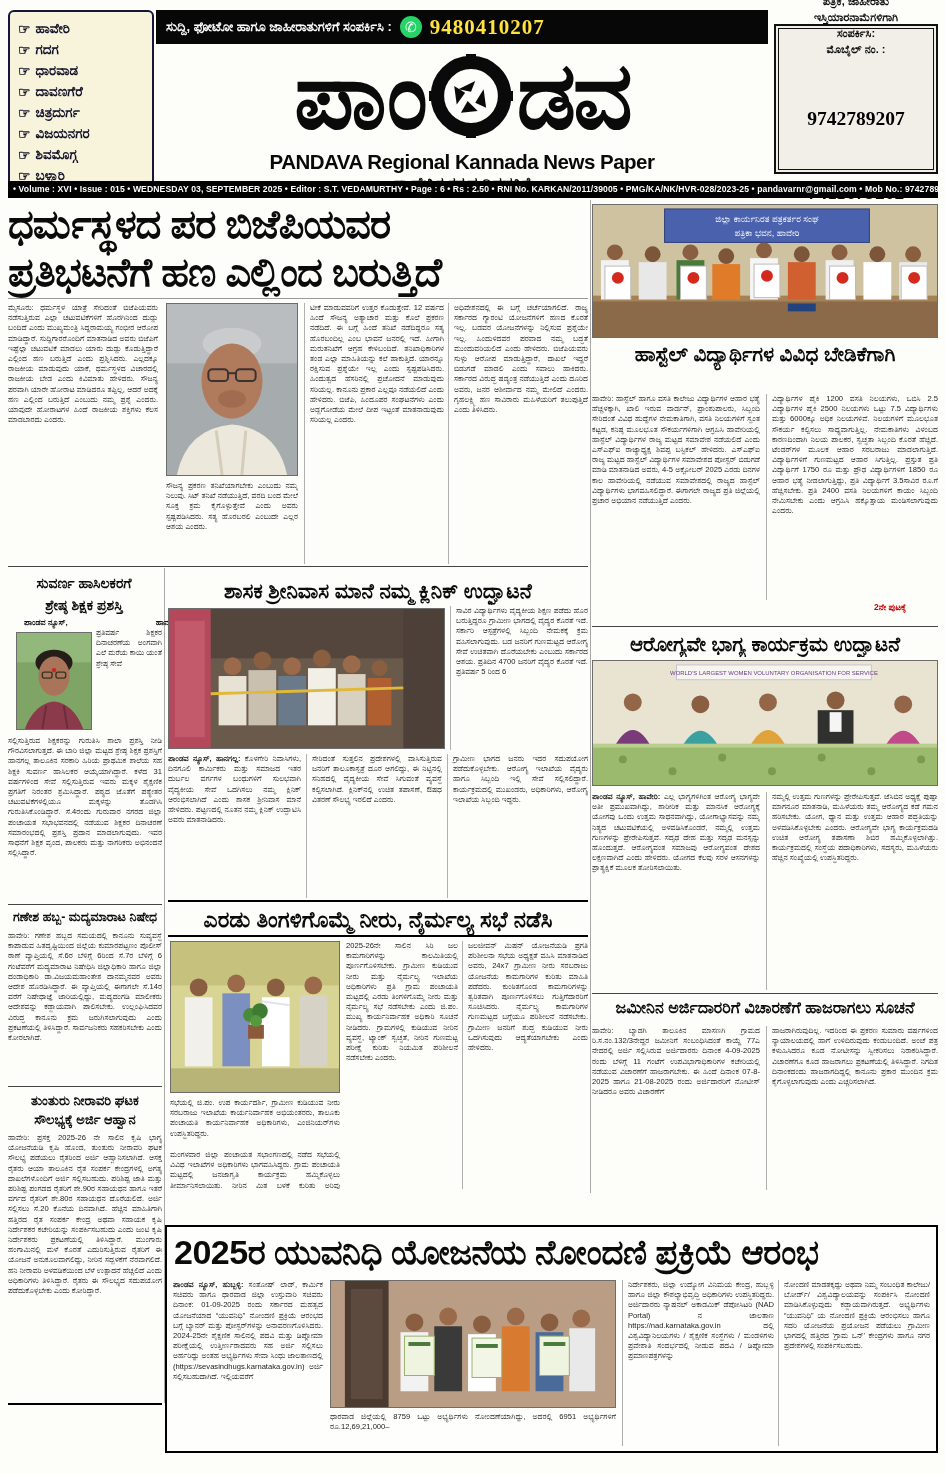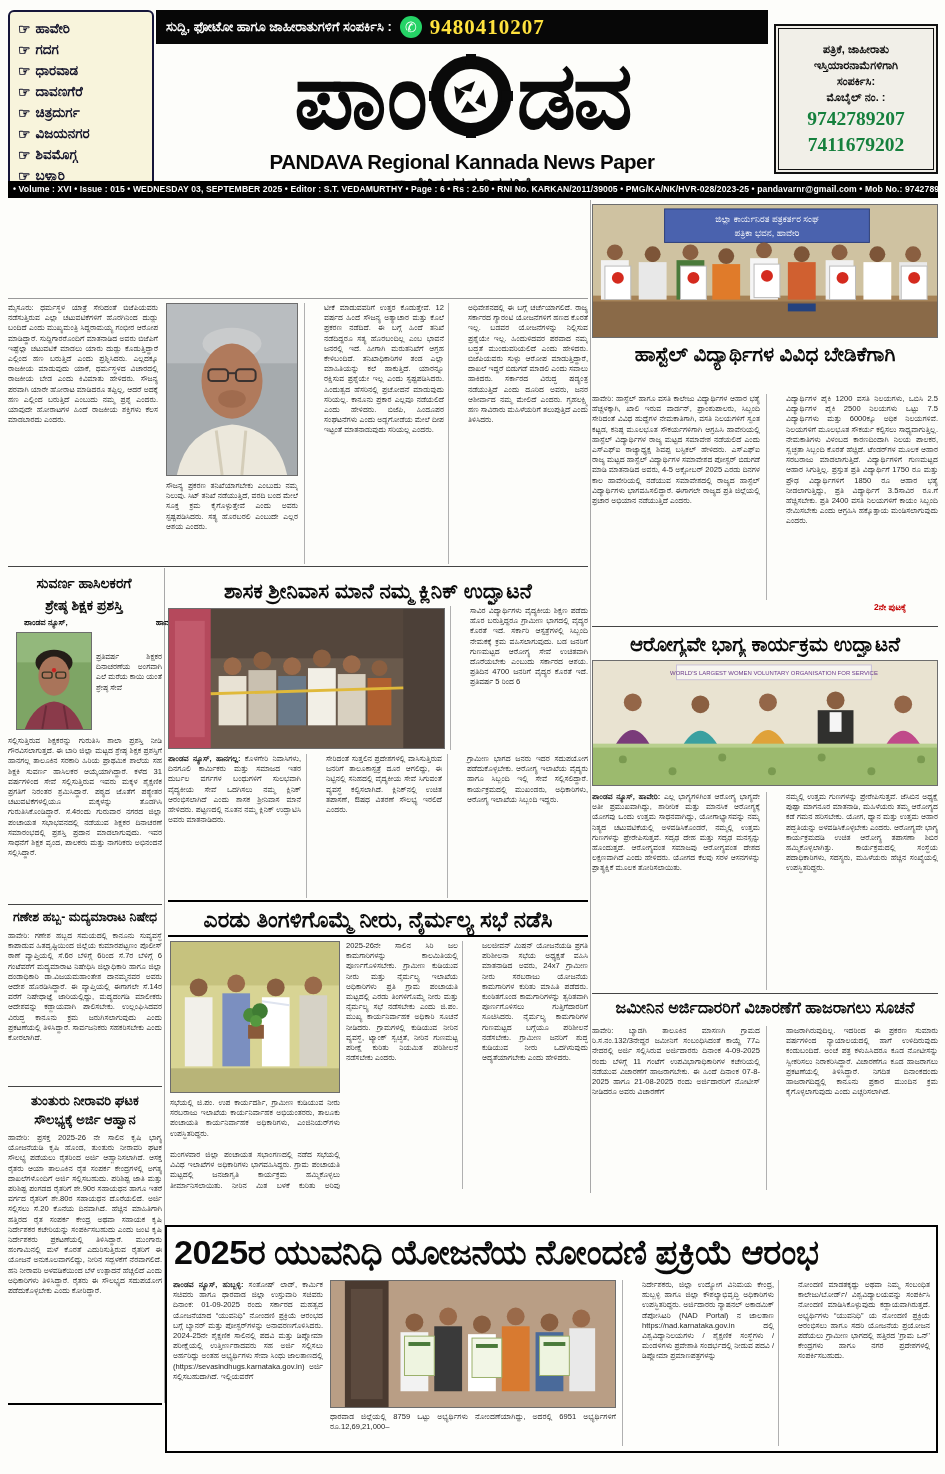--- a/index.html
+++ b/index.html
@@ -23,29 +23,29 @@
   .masthead .t{font-size:93px;font-weight:bold;color:#0a0a0a;line-height:100px;letter-spacing:-3px;}
   .subrow{position:absolute;left:156px;top:150px;width:612px;height:28px;display:flex;
           align-items:center;justify-content:space-between;padding:0 4px;box-sizing:border-box;flex-direction:column;}
   .sub-en{font-weight:bold;font-size:20.5px;color:#090909;letter-spacing:-0.5px;}
   .sub-kn{font-weight:bold;font-size:16.5px;color:#090909;}
   .contact-box{position:absolute;left:774px;top:24px;width:164px;height:150px;border:2px solid #111;
                background:#f1efe8;box-sizing:border-box;}
   .contact-inner{border:1px solid #111;margin:2px;height:calc(100% - 6px);display:flex;
                  flex-direction:column;align-items:center;justify-content:center;gap:1px;}
   .cb-line{font-weight:bold;font-size:11px;color:#0c0c0c;line-height:15px;}
-  .cb-ph{font-weight:bold;font-size:19.5px;color:#15803d;font-family:"Liberation Serif",serif;line-height:25px;}
+  .cb-ph{font-weight:bold;font-size:19.5px;color:#000000;font-family:"Liberation Serif",serif;line-height:25px;margin-top:48px;}
   .infobar{position:absolute;left:8px;top:181px;width:930px;height:17px;background:#000;color:#fff;
            font-size:8.6px;font-weight:bold;line-height:17px;white-space:nowrap;overflow:hidden;
            padding:0 5px;box-sizing:border-box;letter-spacing:0.1px;}
   
   .hl{position:absolute;font-weight:bold;color:#0b0b0b;overflow:hidden;}
   .col{position:absolute;font-size:7.6px;line-height:10.2px;text-align:justify;color:#1b1b1b;
        overflow:hidden;word-break:break-word;}
-  .rule{border-left:1px solid #b0b0b0;padding-left:19px;box-sizing:border-box;}
+  .rule{border-left:1px solid #b0b0b0;padding-left:5px;box-sizing:border-box;}
   .by{font-weight:bold;}
   .by::after{content:" ";}
   .hr{position:absolute;background:#444;height:1px;}
   .thick{height:2px;background:#000;}
   .vr{position:absolute;background:#a8a8a8;width:1px;}
   .photo{position:absolute;border:1px solid #6d6d6d;overflow:hidden;background:#cfcfcf;box-sizing:border-box;}
   .photo svg{display:block;width:100%;height:100%;}
   .redtag{position:absolute;color:#c40000;font-weight:bold;font-size:8.5px;}
   .yvbox{position:absolute;left:165px;top:1225px;width:773px;height:228px;border:2px solid #000;
          box-sizing:border-box;background:#fefefc;}
@@ -127,20 +127,24 @@
       <div class="cb-line">ಇಸ್ತಿಯಾರನಾಮೆಗಳಿಗಾಗಿ</div>
       <div class="cb-line">ಸಂಪರ್ಕಿಸಿ:</div>
       <div class="cb-line">ಮೊಬೈಲ್ ನಂ. :</div>
       <div class="cb-ph">9742789207</div>
       <div class="cb-ph">7411679202</div>
     </div>
   </div>
 
   <div class="infobar">• Volume : XVI  •  Issue : 015 •  WEDNESDAY 03, SEPTEMBER 2025  •  Editor : S.T. VEDAMURTHY  •  Page : 6  •  Rs : 2.50  •  RNI No. KARKAN/2011/39005  •  PMG/KA/NK/HVR-028/2023-25  •  pandavarnr@gmail.com  •  Mob No.: 9742789207</div>
 
+  <div class="hl" style="left:8px;top:200px;width:580px;height:98px;font-size:40px;line-height:48px;letter-spacing:-1px;">
+    <div>ಧರ್ಮಸ್ಥಳದ ಪರ ಬಿಜೆಪಿಯವರ</div>
+    <div>ಪ್ರತಿಭಟನೆಗೆ ಹಣ ಎಲ್ಲಿಂದ ಬರುತ್ತಿದೆ</div>
+  </div>
   <div class="hr" style="left:8px;top:298px;width:580px;background:#999;"></div>
 
   <div class="col" style="left:8px;top:303px;width:150px;height:261px;">ಮೈಸೂರು: ಧರ್ಮಸ್ಥಳ ಯಾತ್ರೆ ಸೇರಿದಂತೆ ಬಿಜೆಪಿಯವರು ನಡೆಸುತ್ತಿರುವ ಎಲ್ಲಾ ಚಟುವಟಿಕೆಗಳಿಗೆ ಹೊರಗಿನಿಂದ ದುಡ್ಡು ಬಂದಿದೆ ಎಂದು ಮುಖ್ಯಮಂತ್ರಿ ಸಿದ್ದರಾಮಯ್ಯ ಗಂಭೀರ ಆರೋಪ ಮಾಡಿದ್ದಾರೆ. ಸುದ್ದಿಗಾರರೊಂದಿಗೆ ಮಾತನಾಡಿದ ಅವರು ಬಿಜೆಪಿಗೆ ಇಷ್ಟೆಲ್ಲಾ ಚಟುವಟಿಕೆ ಮಾಡಲು ಯಾರು ದುಡ್ಡು ಕೊಡುತ್ತಿದ್ದಾರೆ ಎಲ್ಲಿಂದ ಹಣ ಬರುತ್ತಿದೆ ಎಂದು ಪ್ರಶ್ನಿಸಿದರು. ಎಲ್ಲದಕ್ಕೂ ರಾಜಕೀಯ ಮಾಡುವುದು ಯಾಕೆ, ಧರ್ಮಸ್ಥಳದ ವಿಚಾರದಲ್ಲಿ ರಾಜಕೀಯ ಬೇಡ ಎಂದು ಕಿವಿಮಾತು ಹೇಳಿದರು. ಸೌಜನ್ಯ ಪರವಾಗಿ ಯಾರೇ ಹೋರಾಟ ಮಾಡಿದರೂ ತಪ್ಪಿಲ್ಲ, ಆದರೆ ಅದಕ್ಕೆ ಹಣ ಎಲ್ಲಿಂದ ಬರುತ್ತಿದೆ ಎಂಬುದು ನಮ್ಮ ಪ್ರಶ್ನೆ ಎಂದರು. ಯಾವುದೇ ಹೋರಾಟಗಳ ಹಿಂದೆ ರಾಜಕೀಯ ಶಕ್ತಿಗಳು ಕೆಲಸ ಮಾಡಬಾರದು ಎಂದರು.</div>
 
   <div class="photo" style="left:166px;top:303px;width:132px;height:173px;">
     <svg viewBox="0 0 132 173" preserveAspectRatio="none">
       <rect width="132" height="173" fill="#a6abae"></rect>
       <rect width="132" height="60" fill="#b9bdc0"></rect>
       <ellipse cx="66" cy="40" rx="30" ry="16" fill="#c9cbcc"></ellipse>
       <ellipse cx="66" cy="78" rx="31" ry="38" fill="#b07a5c"></ellipse>
@@ -274,21 +278,21 @@
       <rect width="76" height="30" fill="#93b87c"></rect>
       <ellipse cx="38" cy="30" rx="19" ry="13" fill="#241d18"></ellipse>
       <ellipse cx="38" cy="44" rx="16" ry="20" fill="#a9745a"></ellipse>
       <circle cx="38" cy="38" r="2.2" fill="#c22"></circle>
       <rect x="26" y="40" width="10" height="6" rx="2" fill="none" stroke="#332" stroke-width="1.4"></rect>
       <rect x="40" y="40" width="10" height="6" rx="2" fill="none" stroke="#332" stroke-width="1.4"></rect>
       <path d="M8 98 Q18 72 38 70 Q58 72 68 98 Z" fill="#8a3a4a"></path>
       <path d="M30 74 L26 98 M48 74 L52 98" stroke="#6d2c3a" stroke-width="2" fill="none"></path>
     </svg>
   </div>
-  <div class="col" style="left:96px;top:652px;width:66px;height:100px;">ಪ್ರತಿವರ್ಷ ಶಿಕ್ಷಕರ ದಿನಾಚರಣೆಯ ಅಂಗವಾಗಿ ಎಲೆ ಮರೆಯ ಕಾಯಿ ಯಂತೆ ಶ್ರೇಷ್ಠ ಸೇವೆ</div>
+  <div class="col" style="left:96px;top:628px;width:66px;height:100px;">ಪ್ರತಿವರ್ಷ ಶಿಕ್ಷಕರ ದಿನಾಚರಣೆಯ ಅಂಗವಾಗಿ ಎಲೆ ಮರೆಯ ಕಾಯಿ ಯಂತೆ ಶ್ರೇಷ್ಠ ಸೇವೆ</div>
   <div class="col" style="left:8px;top:736px;width:154px;height:164px;">ಸಲ್ಲಿಸುತ್ತಿರುವ ಶಿಕ್ಷಕರನ್ನು ಗುರುತಿಸಿ ಶಾಲಾ ಪ್ರಶಸ್ತಿ ನೀಡಿ ಗೌರವಿಸಲಾಗುತ್ತದೆ. ಈ ಬಾರಿ ಜಿಲ್ಲಾ ಮಟ್ಟದ ಶ್ರೇಷ್ಠ ಶಿಕ್ಷಕ ಪ್ರಶಸ್ತಿಗೆ ಹಾನಗಲ್ಲ ತಾಲೂಕಿನ ಸರಕಾರಿ ಹಿರಿಯ ಪ್ರಾಥಮಿಕ ಶಾಲೆಯ ಸಹ ಶಿಕ್ಷಕಿ ಸುವರ್ಣ ಹಾಸಿಲಕರ ಆಯ್ಕೆಯಾಗಿದ್ದಾರೆ. ಕಳೆದ 31 ವರ್ಷಗಳಿಂದ ಸೇವೆ ಸಲ್ಲಿಸುತ್ತಿರುವ ಇವರು ಮಕ್ಕಳ ಶೈಕ್ಷಣಿಕ ಪ್ರಗತಿಗೆ ನಿರಂತರ ಶ್ರಮಿಸಿದ್ದಾರೆ. ಪಠ್ಯದ ಜೊತೆಗೆ ಪಠ್ಯೇತರ ಚಟುವಟಿಕೆಗಳಲ್ಲಿಯೂ ಮಕ್ಕಳನ್ನು ತೊಡಗಿಸಿ ಗುರುತಿಸಿಕೊಂಡಿದ್ದಾರೆ. ಸೆ.4ರಂದು ಗುರುವಾರ ನಗರದ ಜಿಲ್ಲಾ ಪಂಚಾಯತ ಸಭಾಭವನದಲ್ಲಿ ನಡೆಯುವ ಶಿಕ್ಷಕರ ದಿನಾಚರಣೆ ಸಮಾರಂಭದಲ್ಲಿ ಪ್ರಶಸ್ತಿ ಪ್ರದಾನ ಮಾಡಲಾಗುವುದು. ಇವರ ಸಾಧನೆಗೆ ಶಿಕ್ಷಕ ವೃಂದ, ಪಾಲಕರು ಮತ್ತು ನಾಗರಿಕರು ಅಭಿನಂದನೆ ಸಲ್ಲಿಸಿದ್ದಾರೆ.</div>
 
   <div class="hr" style="left:8px;top:904px;width:154px;"></div>
   <div class="hl" style="left:8px;top:908px;width:154px;height:20px;font-size:12.5px;line-height:18px;text-align:center;">ಗಣೇಶ ಹಬ್ಬ- ಮದ್ಯಮಾರಾಟ ನಿಷೇಧ</div>
   <div class="col" style="left:8px;top:931px;width:154px;height:152px;">ಹಾವೇರಿ: ಗಣೇಶ ಹಬ್ಬದ ಸಮಯದಲ್ಲಿ ಕಾನೂನು ಸುವ್ಯವಸ್ಥೆ ಕಾಪಾಡುವ ಹಿತದೃಷ್ಟಿಯಿಂದ ಜಿಲ್ಲೆಯ ಕುಮಾರಪಟ್ಟಣಂ ಪೊಲೀಸ್ ಠಾಣೆ ವ್ಯಾಪ್ತಿಯಲ್ಲಿ ಸೆ.6ರ ಬೆಳಿಗ್ಗೆ 6ರಿಂದ ಸೆ.7ರ ಬೆಳಿಗ್ಗೆ 6 ಗಂಟೆವರೆಗೆ ಮದ್ಯಮಾರಾಟ ನಿಷೇಧಿಸಿ ಜಿಲ್ಲಾಧಿಕಾರಿ ಹಾಗೂ ಜಿಲ್ಲಾ ದಂಡಾಧಿಕಾರಿ ಡಾ.ವಿಜಯಮಹಾಂತೇಶ ದಾನಮ್ಮನವರ ಅವರು ಆದೇಶ ಹೊರಡಿಸಿದ್ದಾರೆ. ಈ ವ್ಯಾಪ್ತಿಯಲ್ಲಿ ಈಗಾಗಲೇ ಸೆ.14ರ ವರೆಗೆ ನಿಷೇಧಾಜ್ಞೆ ಜಾರಿಯಲ್ಲಿದ್ದು, ಮದ್ಯದಂಗಡಿ ಮಾಲೀಕರು ಆದೇಶವನ್ನು ಕಡ್ಡಾಯವಾಗಿ ಪಾಲಿಸಬೇಕು. ಉಲ್ಲಂಘಿಸಿದವರ ವಿರುದ್ಧ ಕಾನೂನು ಕ್ರಮ ಜರುಗಿಸಲಾಗುವುದು ಎಂದು ಪ್ರಕಟಣೆಯಲ್ಲಿ ತಿಳಿಸಿದ್ದಾರೆ. ಸಾರ್ವಜನಿಕರು ಸಹಕರಿಸಬೇಕು ಎಂದು ಕೋರಲಾಗಿದೆ.</div>
 
   <div class="hr" style="left:8px;top:1086px;width:154px;"></div>
   <div class="hl" style="left:8px;top:1091px;width:154px;height:38px;font-size:13px;line-height:19px;text-align:center;">
     <div>ತುಂತುರು ನೀರಾವರಿ ಘಟಕ</div>
     <div>ಸೌಲಭ್ಯಕ್ಕೆ ಅರ್ಜಿ ಆಹ್ವಾನ</div>

